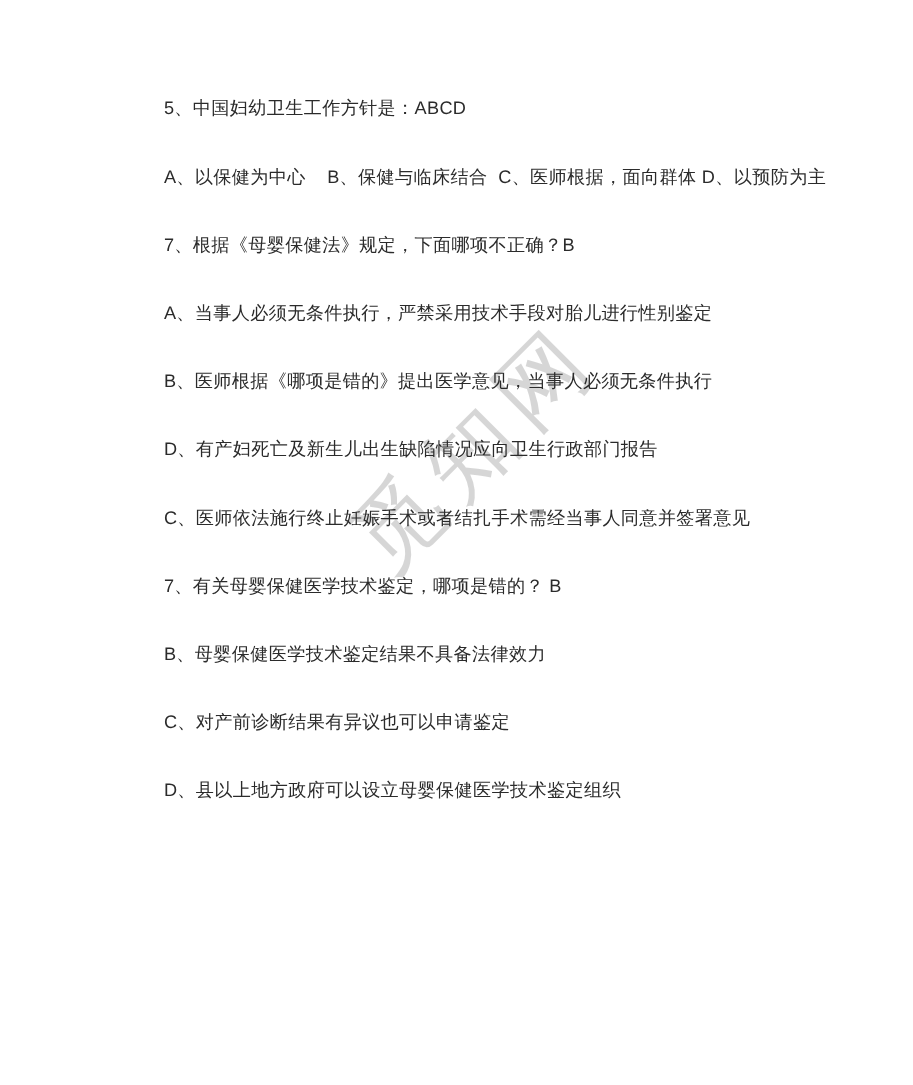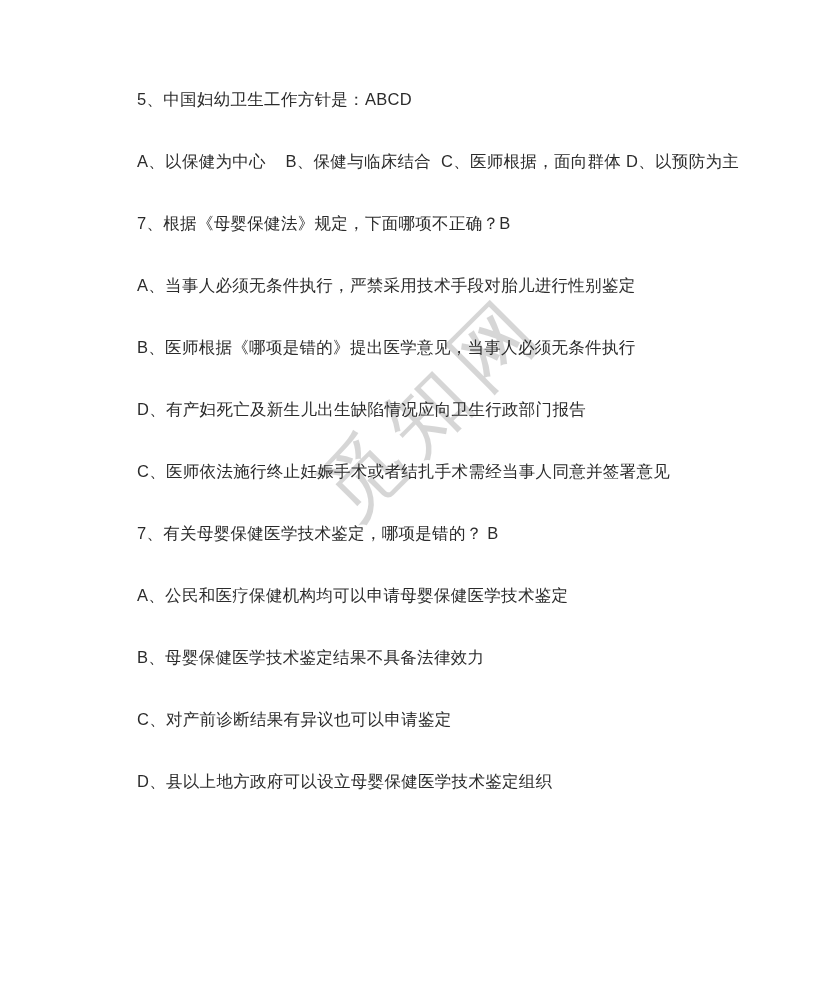--- a/index.html
+++ b/index.html
@@ -24,21 +24,21 @@
     font-weight: 400;
     letter-spacing: 12px;
     color: rgba(0, 0, 0, 0.16);
     white-space: nowrap;
     z-index: 0;
     user-select: none;
     pointer-events: none;
   }
   .lines {
     position: absolute;
-    left: 137px;
+    left: 149px;
     top: 68px;
     z-index: 1;
   }
   .line {
     height: 62px;
     line-height: 62px;
     font-size: 16.5px;
     color: #2b2b2b;
     white-space: pre;
     letter-spacing: 0.3px;
@@ -53,19 +53,18 @@
 
   <div class="lines">
     <div class="line">5、中国妇幼卫生工作方针是：ABCD</div>
     <div class="line">A、以保健为中心    B、保健与临床结合  C、医师根据，面向群体 D、以预防为主</div>
     <div class="line">7、根据《母婴保健法》规定，下面哪项不正确？B</div>
     <div class="line">A、当事人必须无条件执行，严禁采用技术手段对胎儿进行性别鉴定</div>
     <div class="line">B、医师根据《哪项是错的》提出医学意见，当事人必须无条件执行</div>
     <div class="line">D、有产妇死亡及新生儿出生缺陷情况应向卫生行政部门报告</div>
     <div class="line">C、医师依法施行终止妊娠手术或者结扎手术需经当事人同意并签署意见</div>
     <div class="line">7、有关母婴保健医学技术鉴定，哪项是错的？ B</div>
-    <div class="line">A、公民和医疗保健机构均可以申请母婴保健医学技术鉴定</div>
     <div class="line">B、母婴保健医学技术鉴定结果不具备法律效力</div>
     <div class="line">C、对产前诊断结果有异议也可以申请鉴定</div>
     <div class="line">D、县以上地方政府可以设立母婴保健医学技术鉴定组织</div>
   </div>
 
 </div>
 
 </body></html>

